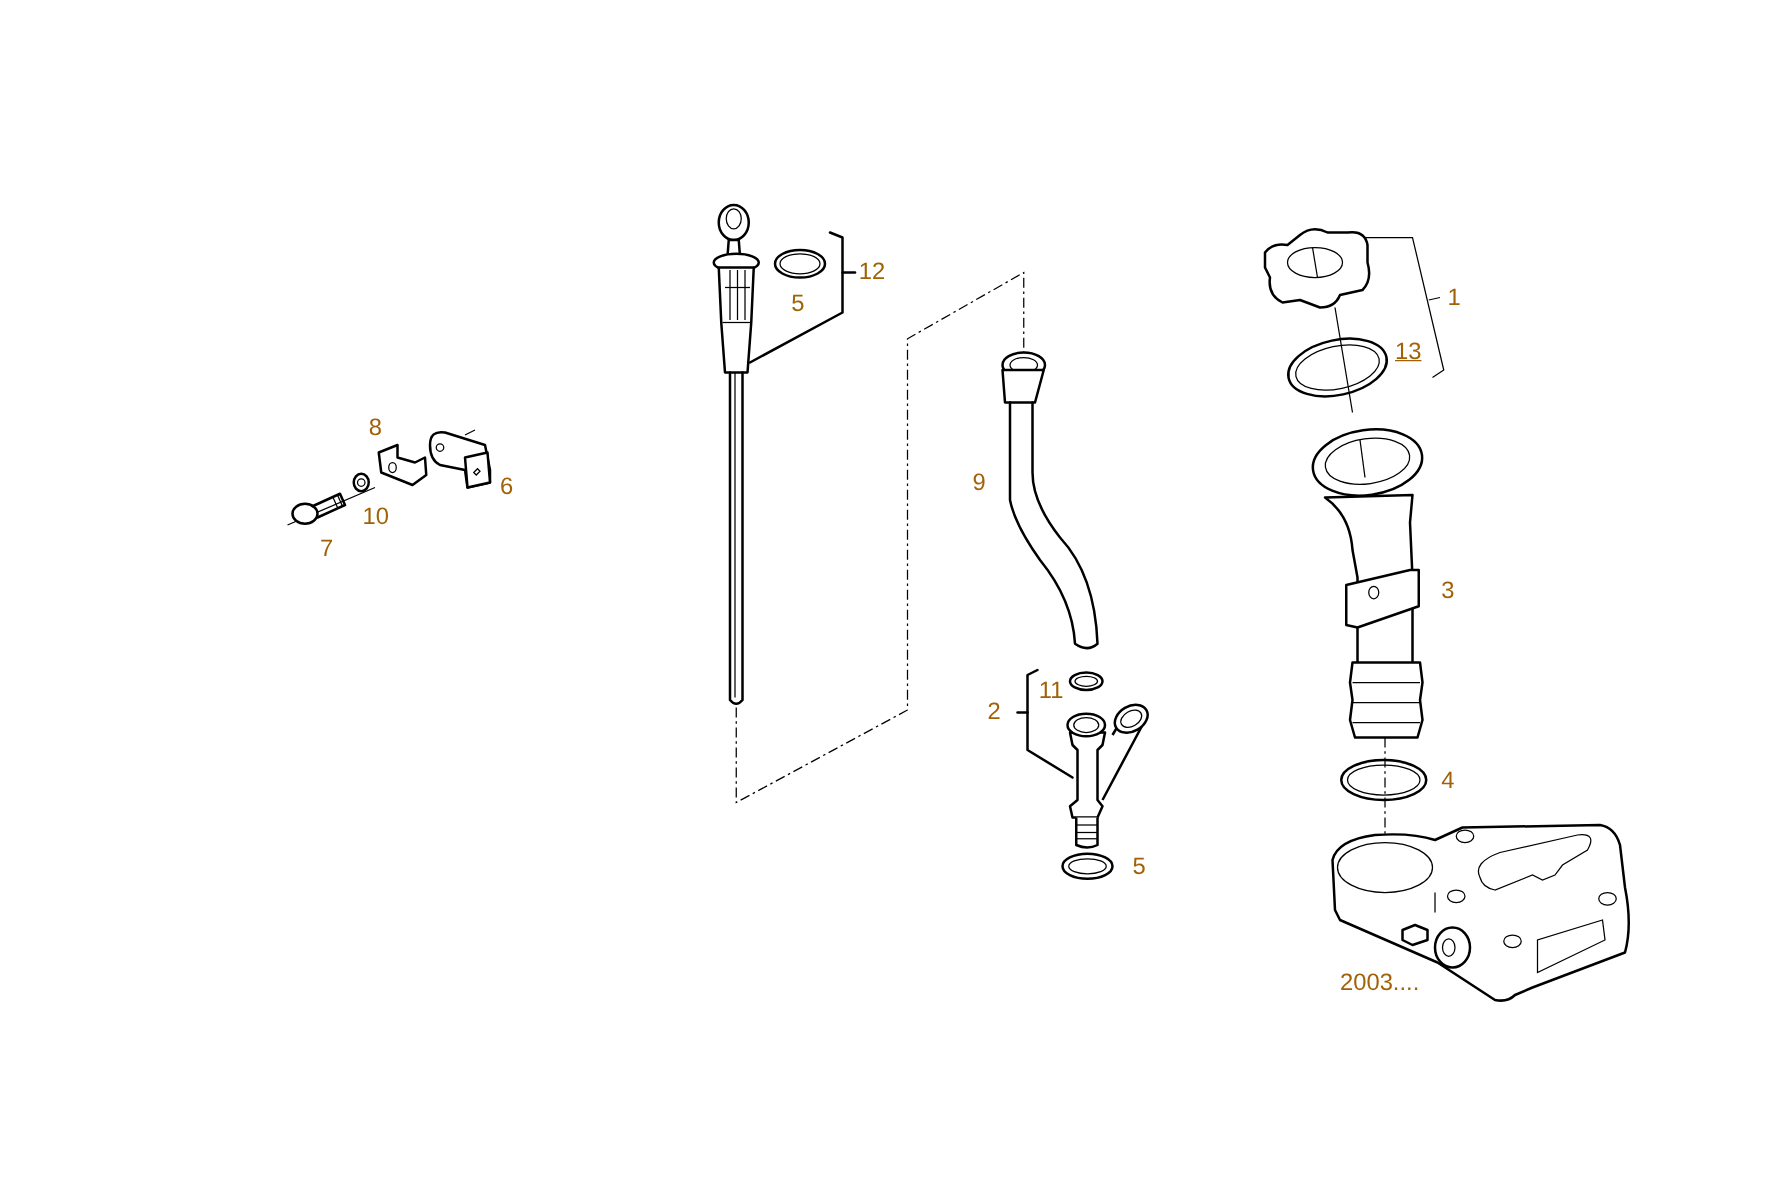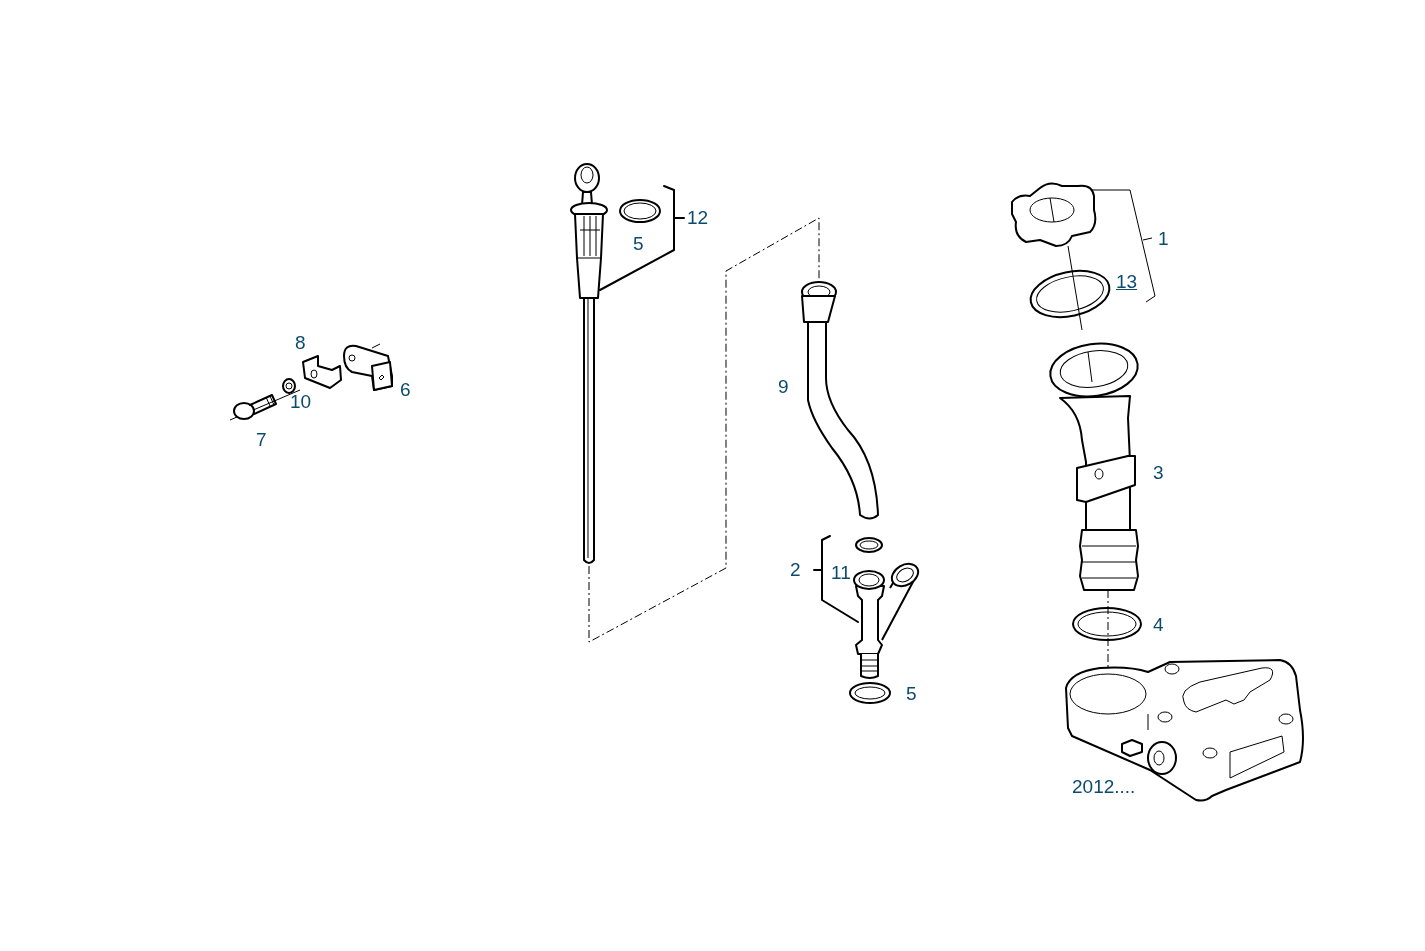--- a/index.html
+++ b/index.html
@@ -2,21 +2,21 @@
 <html><head>
 <meta charset="utf-8">
 <style>
   html, body { margin: 0; padding: 0; background: #ffffff; }
   body { width: 1425px; height: 951px; overflow: hidden; position: relative; font-family: "Liberation Sans", sans-serif; }
   #diagram { position: absolute; left: 0; top: 0; width: 1425px; height: 951px; }
   .ln { fill: none; stroke: #000; stroke-width: 2; stroke-linejoin: round; stroke-linecap: round; }
   .th { fill: none; stroke: #000; stroke-width: 1; }
   .dash { fill: none; stroke: #000; stroke-width: 1; stroke-dasharray: 8 3 2 3; }
   .fillw { fill: #fff; stroke: #000; stroke-width: 2; stroke-linejoin: round; }
-  .lbl { position: absolute; font-size: 19px; color: #0c4a6e; line-height: 1; white-space: nowrap; }
+  .lbl { position: absolute; font-size: 19px; color: #a16207; line-height: 1; white-space: nowrap; }
 </style>
 </head>
 <body>
 
 <svg id="diagram" viewBox="0 0 1425 951" xmlns="http://www.w3.org/2000/svg">
 
   <g>
     <line class="th" x1="230" y1="420" x2="300" y2="390"></line>
     <ellipse class="fillw" cx="244" cy="411" rx="10" ry="8"></ellipse>
     <path class="ln" d="M250 405 L272 395 L276 404 L254 414"></path>
@@ -136,17 +136,17 @@
 <span class="lbl" style="left:1158px; top:229px;">1</span>
 <span class="lbl" style="left:790px; top:560px;">2</span>
 <span class="lbl" style="left:1153px; top:463px;">3</span>
 <span class="lbl" style="left:1153px; top:615px;">4</span>
 <span class="lbl" style="left:633px; top:234px;">5</span>
 <span class="lbl" style="left:906px; top:684px;">5</span>
 <span class="lbl" style="left:400px; top:380px;">6</span>
 <span class="lbl" style="left:256px; top:430px;">7</span>
 <span class="lbl" style="left:295px; top:333px;">8</span>
 <span class="lbl" style="left:778px; top:377px;">9</span>
-<span class="lbl" style="left:290px; top:392px;">10</span>
-<span class="lbl" style="left:831px; top:563px;">11</span>
+<span class="lbl" style="left:290px; top:404px;">10</span>
+<span class="lbl" style="left:831px; top:543px;">11</span>
 <span class="lbl" style="left:687px; top:208px;">12</span>
 <span class="lbl" style="left:1116px; top:272px;text-decoration:underline;">13</span>
-<span class="lbl" style="left:1072px; top:777px;">2012....</span>
+<span class="lbl" style="left:1072px; top:777px;">2003....</span>
 
 </body></html>

